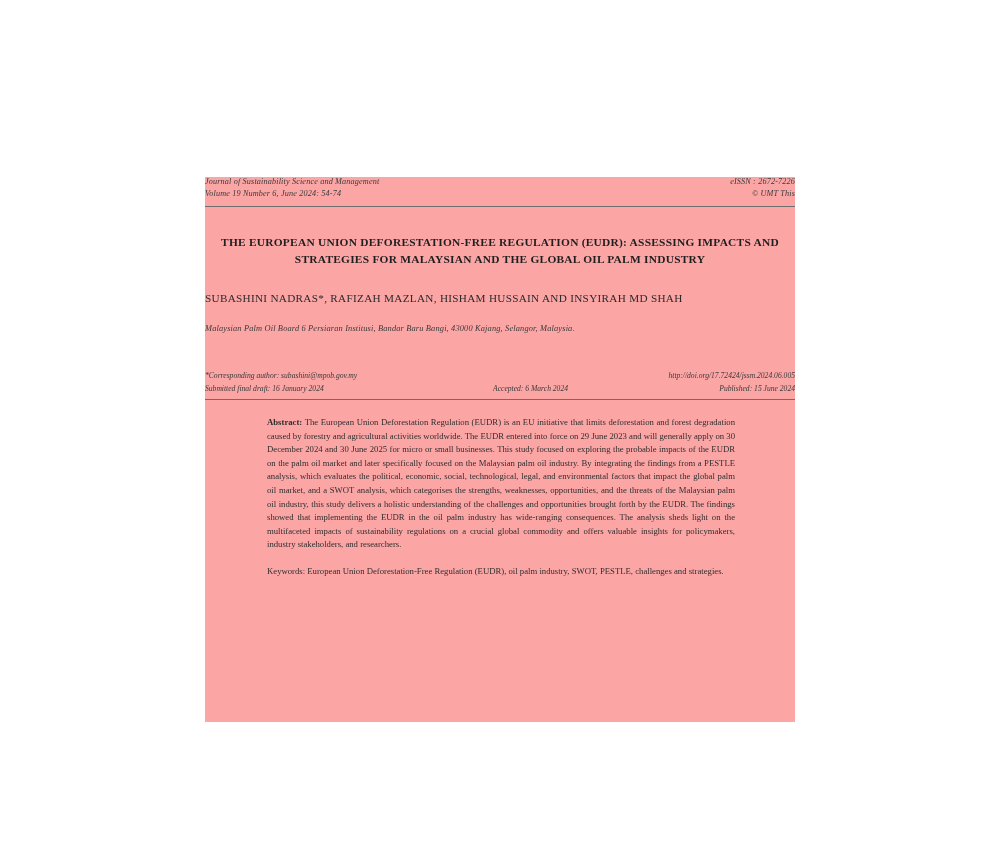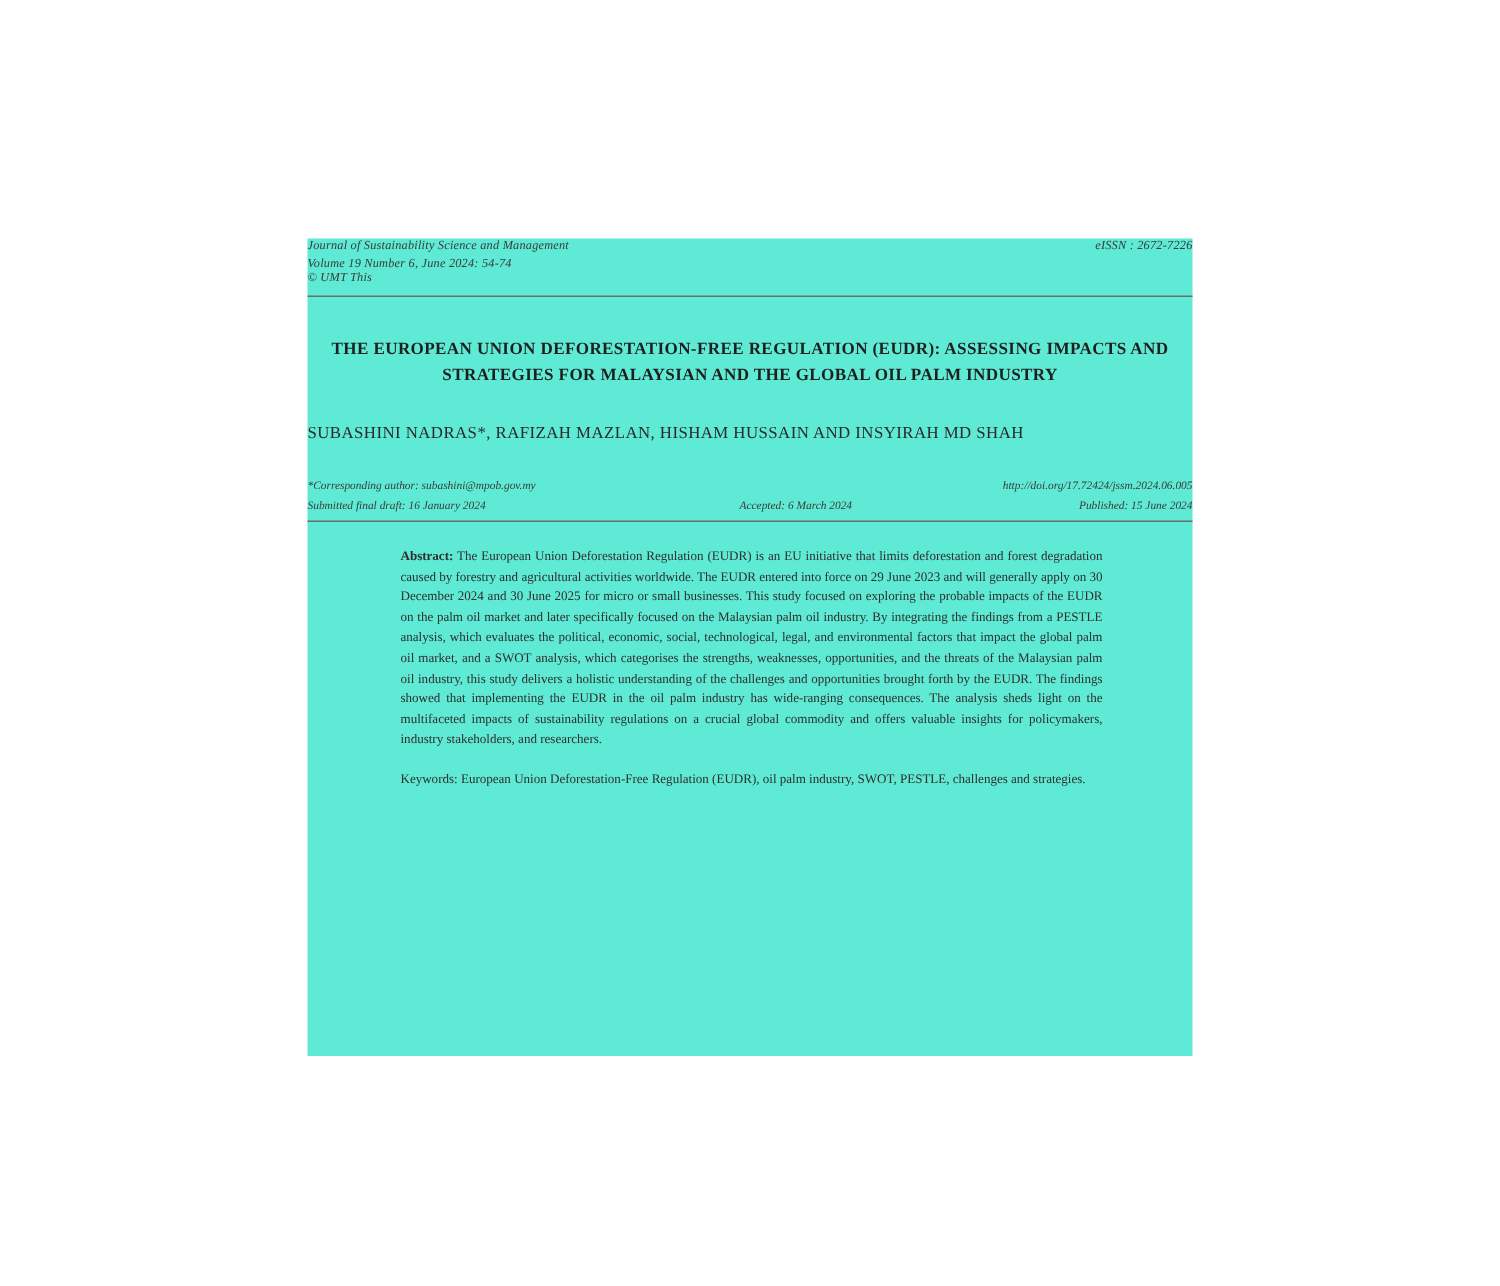--- a/index.html
+++ b/index.html
@@ -16,38 +16,37 @@
   }
   .page {
     position: relative;
     width: 1000px;
     height: 857px;
     background: #ffffff;
   }
   .paper {
     position: absolute;
     left: 205px;
-    top: 159px;
+    top: 177px;
     width: 590px;
     height: 545px;
-    background: #5eead4;
+    background: #fca5a5;
   }
   
   .journal-head {
     display: flex;
     justify-content: space-between;
     align-items: baseline;
     font-style: italic;
     font-size: 8.2px;
     letter-spacing: .15px;
     color: #3a3a3a;
   }
   .journal-head.second {
     margin-top: 3px;
-    flex-direction: column;
   }
   .journal-head .right {
     text-align: right;
     white-space: nowrap;
   }
   .rule {
     margin-top: 8px;
     border-bottom: 1px solid #6d6d6d;
     width: 100%;
   }
@@ -74,21 +73,21 @@
   
   .affiliation {
     margin-top: 18px;
     font-style: italic;
     font-size: 8.4px;
     letter-spacing: .15px;
     color: #3a3a3a;
   }
   
   .corr-row {
-    margin-top: 22px;
+    margin-top: 38px;
     display: flex;
     justify-content: space-between;
     align-items: baseline;
     font-style: italic;
     font-size: 7.6px;
     color: #3a3a3a;
   }
   .dates-row {
     margin-top: 4px;
     display: flex;
@@ -144,20 +143,21 @@
       <span>Volume 19 Number 6, June 2024: 54-74</span>
       <span class="right">© UMT This</span>
     </div>
 
     <div class="rule"></div>
 
     <div class="title">THE EUROPEAN UNION DEFORESTATION-FREE REGULATION (EUDR): ASSESSING IMPACTS AND STRATEGIES FOR MALAYSIAN AND THE GLOBAL OIL PALM INDUSTRY</div>
 
     <div class="authors">SUBASHINI NADRAS*, RAFIZAH MAZLAN, HISHAM HUSSAIN AND INSYIRAH MD SHAH</div>
 
+    <div class="affiliation">Malaysian Palm Oil Board 6 Persiaran Institusi, Bandar Baru Bangi, 43000 Kajang, Selangor, Malaysia.</div>
 
     <div class="corr-row">
       <span>*Corresponding author: subashini@mpob.gov.my</span>
       <span>http://doi.org/17.72424/jssm.2024.06.005</span>
     </div>
 
     <div class="dates-row">
       <span>Submitted final draft: 16 January 2024</span>
       <span class="mid">Accepted: 6 March 2024</span>
       <span>Published: 15 June 2024</span>

